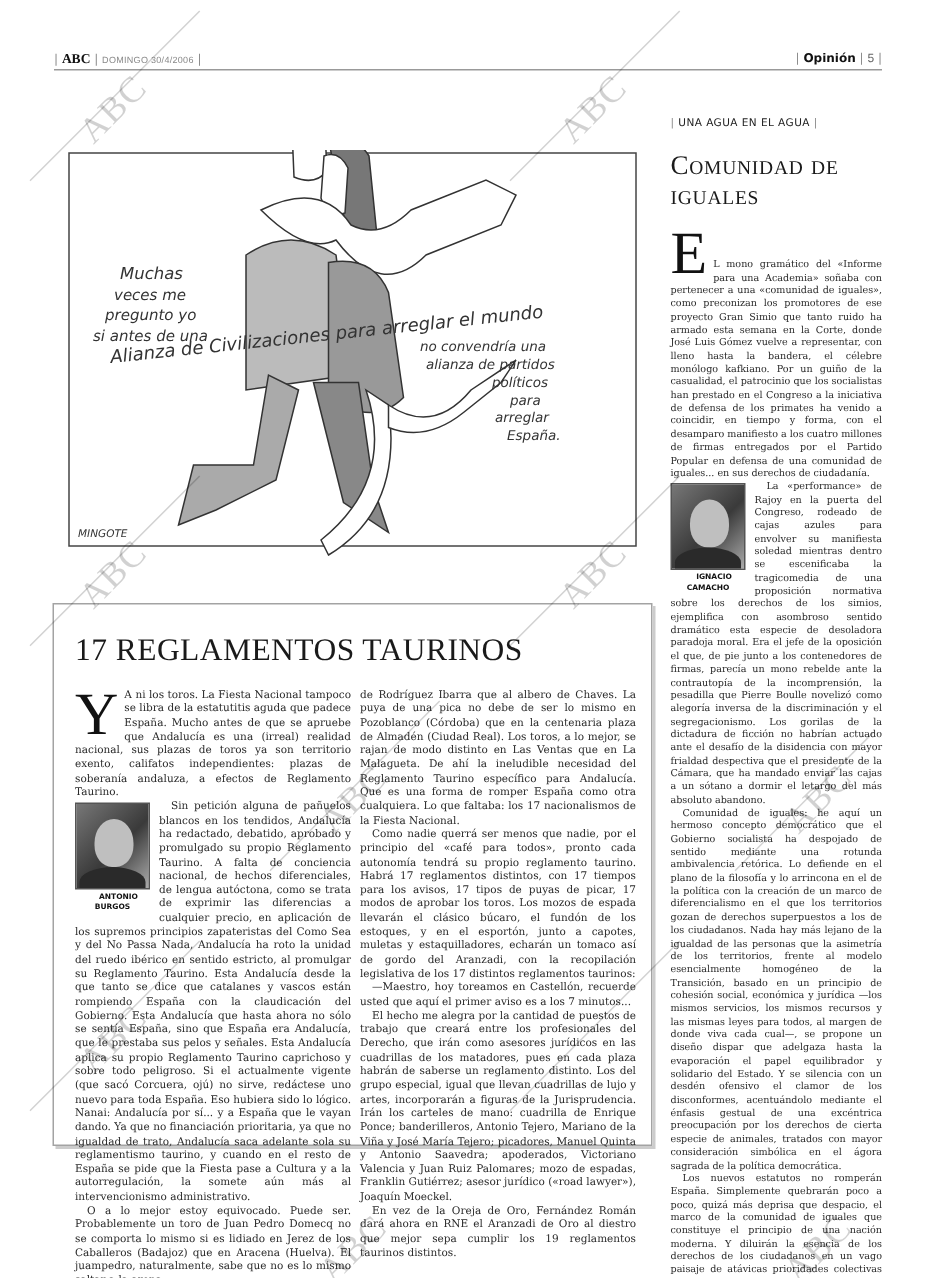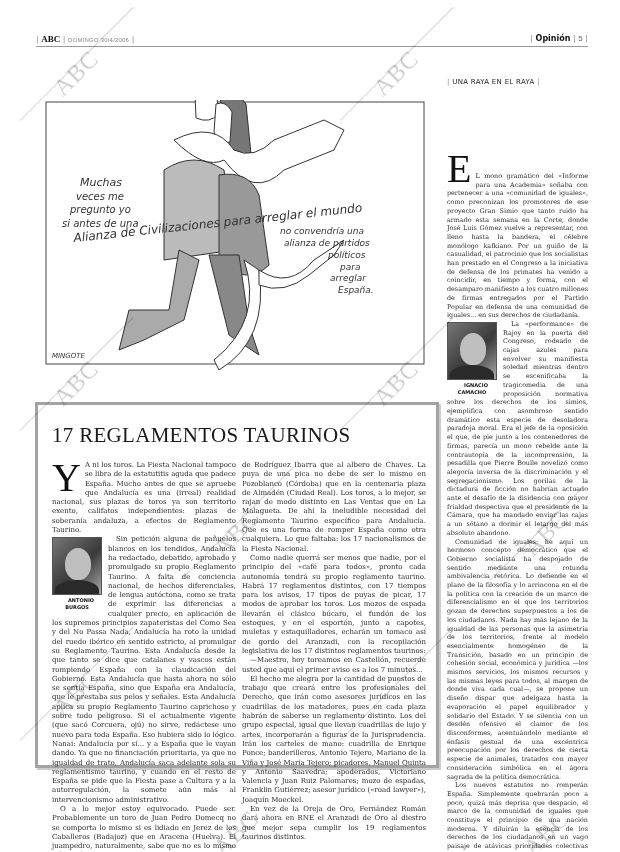--- a/index.html
+++ b/index.html
@@ -9,21 +9,21 @@
   .hdr-left .pipe { color:#888; }
   .hdr-brand { font-family:"Liberation Serif", serif; font-weight:bold; font-size:9px; color:#111; }
   .hdr-date { font-family:"Liberation Sans", sans-serif; font-size:6px; color:#888; letter-spacing:0.2px; }
   .hdr-right { position:absolute; right:0; top:0; font-size:8px; line-height:10px; }
   .hdr-section { font-family:"DejaVu Sans", sans-serif; font-weight:bold; font-size:8px; color:#111;text-align:right; }
   .hdr-page { font-family:"Liberation Sans", sans-serif; font-size:8px; color:#666; }
 
   .cartoon { position:absolute; left:44px; top:100px; width:382px; height:278px; }
   .cartoon svg { width:100%; height:100%; }
 
-  .box { position:absolute; left:35px; top:402px; width:398px; height:360px; border:3px solid #a3a3a3; box-shadow:2px 2px 0 #ccc; }
+  .box { position:absolute; left:35px; top:402px; width:398px; height:360px; border:1px solid #a3a3a3; box-shadow:2px 2px 0 #ccc; }
   .box-title { position:absolute; left:14px; top:18px; font-family:"Liberation Serif", serif; font-size:21px; letter-spacing:0.3px; color:#1a1a1a; white-space:nowrap; }
   .col { position:absolute; font-size:7px; line-height:9.3px; text-align:justify; color:#2a2a2a; font-family:"DejaVu Serif", serif; }
   .col p { margin:0; text-indent:8px; }
   .col p.first { text-indent:0; }
   .dropcap { float:left; font-family:"Liberation Serif", serif; font-size:40px; line-height:32px; margin:1px 4px 0 0; color:#111; }
   .author { float:left; width:50px; margin:2px 6px 2px 0; text-align:center; }
   .author .photo { width:48px; height:56px; background:linear-gradient(135deg,#777,#3a3a3a 55%,#aaa); border:1px solid #555; position:relative; overflow:hidden; }
   .author .photo .face { position:absolute; left:12px; top:10px; width:26px; height:32px; border-radius:50% 50% 45% 45%; background:#bfbfbf; }
   .author .photo .shoulders { position:absolute; left:2px; top:42px; width:44px; height:20px; border-radius:50% 50% 0 0; background:#2a2a2a; }
   .author .name { font-family:"DejaVu Sans", sans-serif; font-weight:bold; font-size:5px; line-height:7px; margin-top:2px; color:#111; }
@@ -117,23 +117,24 @@
     <p>Como nadie querrá ser menos que nadie, por el principio del «café para todos», pronto cada autonomía tendrá su propio reglamento taurino. Habrá 17 reglamentos distintos, con 17 tiempos para los avisos, 17 tipos de puyas de picar, 17 modos de aprobar los toros. Los mozos de espada llevarán el clásico búcaro, el fundón de los estoques, y en el esportón, junto a capotes, muletas y estaquilladores, echarán un tomaco así de gordo del Aranzadi, con la recopilación legislativa de los 17 distintos reglamentos taurinos:</p>
     <p>—Maestro, hoy toreamos en Castellón, recuerde usted que aquí el primer aviso es a los 7 minutos...</p>
     <p>El hecho me alegra por la cantidad de puestos de trabajo que creará entre los profesionales del Derecho, que irán como asesores jurídicos en las cuadrillas de los matadores, pues en cada plaza habrán de saberse un reglamento distinto. Los del grupo especial, igual que llevan cuadrillas de lujo y artes, incorporarán a figuras de la Jurisprudencia. Irán los carteles de mano: cuadrilla de Enrique Ponce; banderilleros, Antonio Tejero, Mariano de la Viña y José María Tejero; picadores, Manuel Quinta y Antonio Saavedra; apoderados, Victoriano Valencia y Juan Ruiz Palomares; mozo de espadas, Franklin Gutiérrez; asesor jurídico («road lawyer»), Joaquín Moeckel.</p>
     <p>En vez de la Oreja de Oro, Fernández Román dará ahora en RNE el Aranzadi de Oro al diestro que mejor sepa cumplir los 19 reglamentos taurinos distintos.</p>
   </div>
 </div>
 
 <div class="right">
   <div class="kicker">
     <span class="pipe">|</span>
-    <span>UNA RAYA EN EL RAYA</span>
+    <span>UNA AGUA EN EL AGUA</span>
     <span class="pipe">|</span>
   </div>
+  <div class="r-title">Comunidad de iguales</div>
 </div>
 <div class="r-body">
   <span class="dropcap">E</span>
   <p class="first">
     
     <span>L mono gramático del «Informe para una Academia» soñaba con pertenecer a una «comunidad de iguales», como preconizan los promotores de ese proyecto Gran Simio que tanto ruido ha armado esta semana en la Corte, donde José Luis Gómez vuelve a representar, con lleno hasta la bandera, el célebre monólogo kafkiano. Por un guiño de la casualidad, el patrocinio que los socialistas han prestado en el Congreso a la iniciativa de defensa de los primates ha venido a coincidir, en tiempo y forma, con el desamparo manifiesto a los cuatro millones de firmas entregados por el Partido Popular en defensa de una comunidad de iguales... en sus derechos de ciudadanía.</span>
   </p>
   <p>
     <span class="author">
       <span class="photo" style="display:block">

